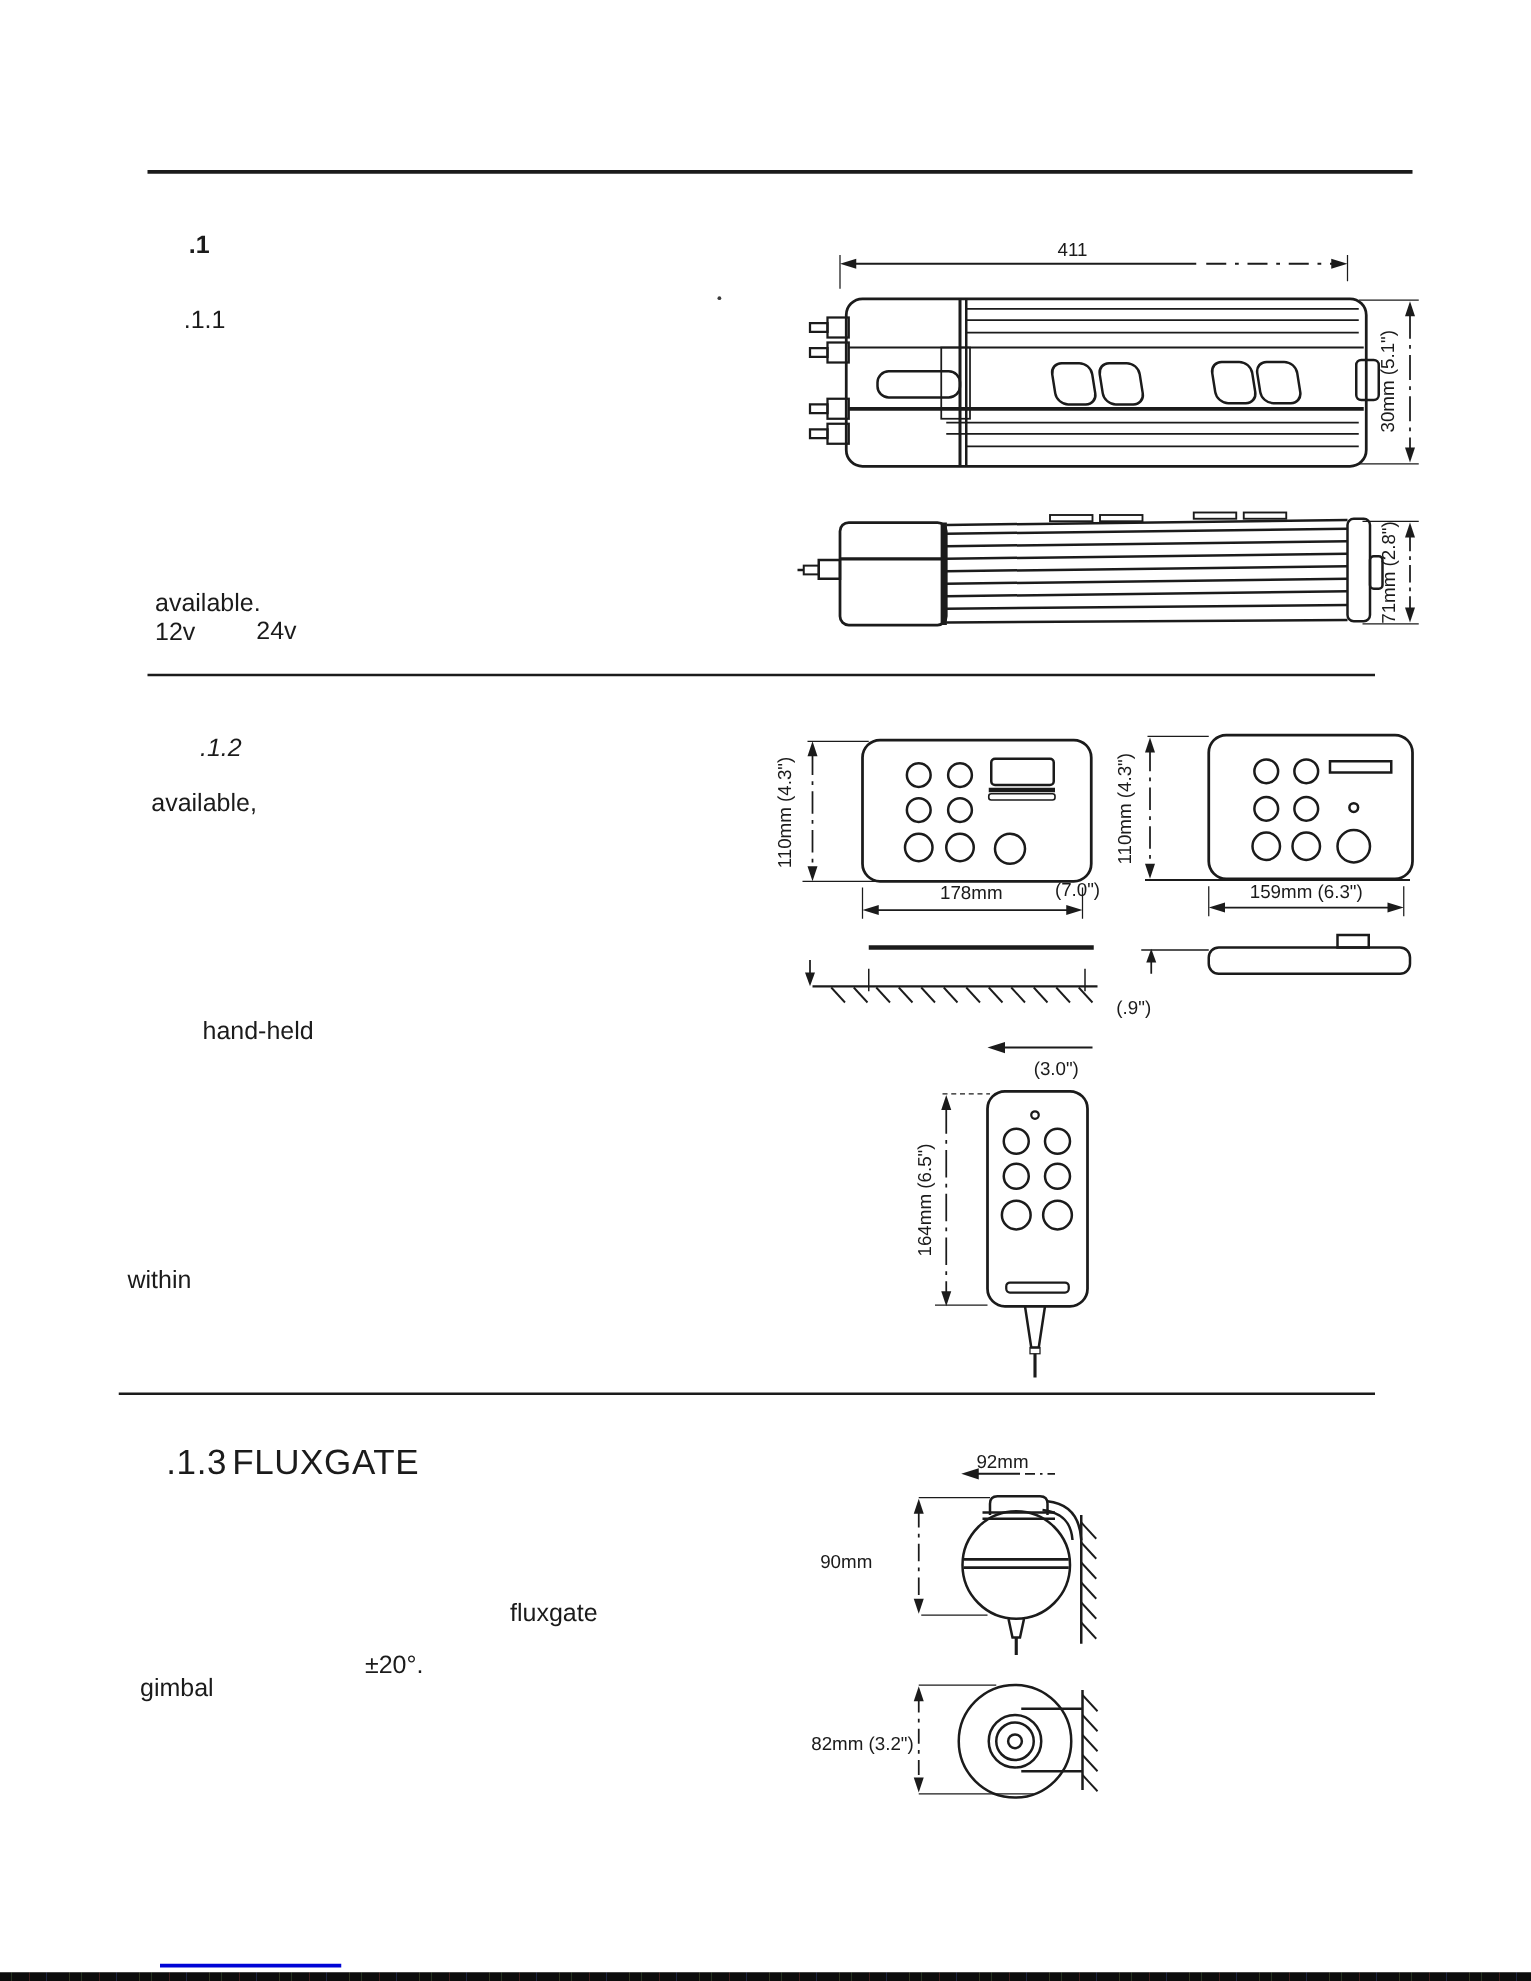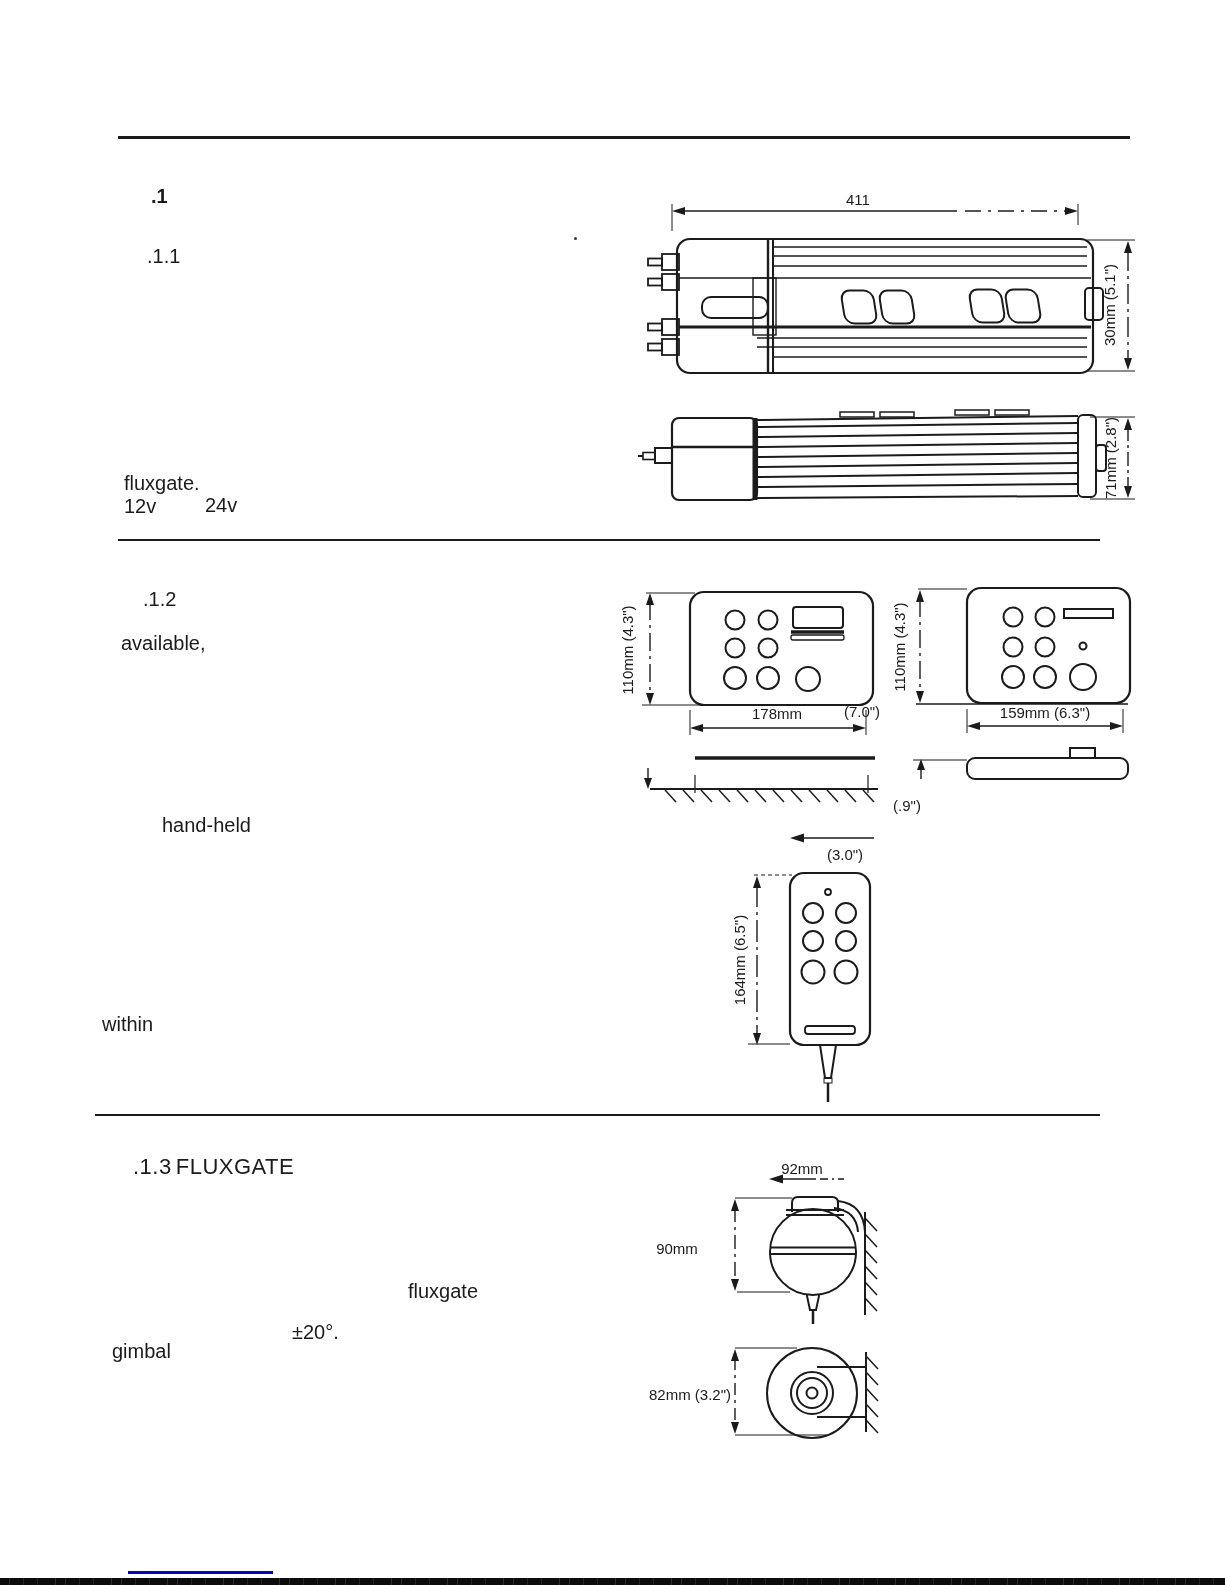--- a/index.html
+++ b/index.html
@@ -1,21 +1,21 @@
 <!DOCTYPE html>
 <html><head>
 <meta charset="utf-8">
 <style>
   html,body{margin:0;padding:0;background:#e8e8e8;}
   .page{position:relative;width:1225px;height:1585px;background:#ffffff;
         font-family:"Liberation Sans",sans-serif;color:#1b1b1b;overflow:hidden;}
   .t{position:absolute;white-space:nowrap;line-height:1.1;}
   .body-txt{font-size:20px;}
   .h-small{font-size:20px;}
-  .h-big{font-size:22px;letter-spacing:.5px;}
+  .h-big{font-size:28px;letter-spacing:.5px;}
   .bold{font-weight:bold;}
   .rule{position:absolute;background:#1b1b1b;}
   svg.fig{position:absolute;overflow:visible;}
   svg.fig *{vector-effect:none;}
   svg.fig path,svg.fig rect,svg.fig circle,svg.fig line,svg.fig polyline
       {fill:none;stroke:#1b1b1b;}
   svg.fig text{fill:#1b1b1b;font-family:"Liberation Sans",sans-serif;font-size:15px;stroke:none;}
   svg.fig polygon{fill:#1b1b1b;stroke:none;}
   .blue-line{position:absolute;background:#0004d6;}
   .scan-band{position:absolute;left:0;top:1578px;width:1225px;height:7px;
@@ -27,21 +27,21 @@
 </style>
 </head>
 <body>
 
 <div class="page">
 
   <div class="rule" style="left:118px;top:136px;width:1012px;height:3px;"></div>
 
   <div class="t h-small bold" style="left:151px;top:185px;">.1</div>
   <div class="t h-small" style="left:147px;top:224px;margin-top:21px;">.1.1</div>
-  <div class="t body-txt" style="left:124px;top:472px;">fluxgate.</div>
+  <div class="t body-txt" style="left:124px;top:472px;">available.</div>
   <div class="t body-txt" style="left:124px;top:495px;">12v</div>
   <div class="t body-txt" style="left:205px;top:494px;text-align:right;">24v</div>
   <div class="dot-artifact" style="left:574px;top:237px;"></div>
 
   <svg class="fig" style="left:635px;top:165px;" width="590" height="250" viewBox="0 0 590 250">
     <g>
       <line x1="49" y1="46" x2="322" y2="46" stroke-width="1.6"></line>
       <line x1="330" y1="46" x2="431" y2="46" stroke-width="1.6" stroke-dasharray="16 7 3 7"></line>
       <polygon points="37,46 50,42 50,50"></polygon>
       <polygon points="443,46 430,42 430,50"></polygon>
@@ -132,21 +132,21 @@
       <line x1="455" y1="99" x2="500" y2="99" stroke-width="1"></line>
       <line x1="493" y1="27" x2="493" y2="89" stroke-width="1.4" stroke-dasharray="14 4 3 4"></line>
       <polygon points="493,18 489,30 497,30"></polygon>
       <polygon points="493,98 489,86 497,86"></polygon>
       <text x="481" y="58" transform="rotate(-90 481 58)" text-anchor="middle">71mm (2.8")</text>
     </g>
   </svg>
 
   <div class="rule" style="left:118px;top:539px;width:982px;height:2px;"></div>
 
-  <div class="t h-small" style="left:143px;top:588px;">.1.2</div>
+  <div class="t h-small" style="left:160px;top:588px;font-style:italic;">.1.2</div>
   <div class="t body-txt" style="left:121px;top:632px;">available,</div>
   <div class="t body-txt" style="left:162px;top:814px;">hand-held</div>
   <div class="t body-txt" style="left:102px;top:1013px;">within</div>
 
   <svg class="fig" style="left:615px;top:555px;" width="290" height="260" viewBox="0 0 290 260">
     <g>
       <rect x="75" y="37" width="183" height="113" rx="14" stroke-width="2.2"></rect>
       <g stroke-width="2">
         <circle cx="120" cy="65" r="9.5"></circle>
           <circle cx="153" cy="65" r="9.5"></circle>

